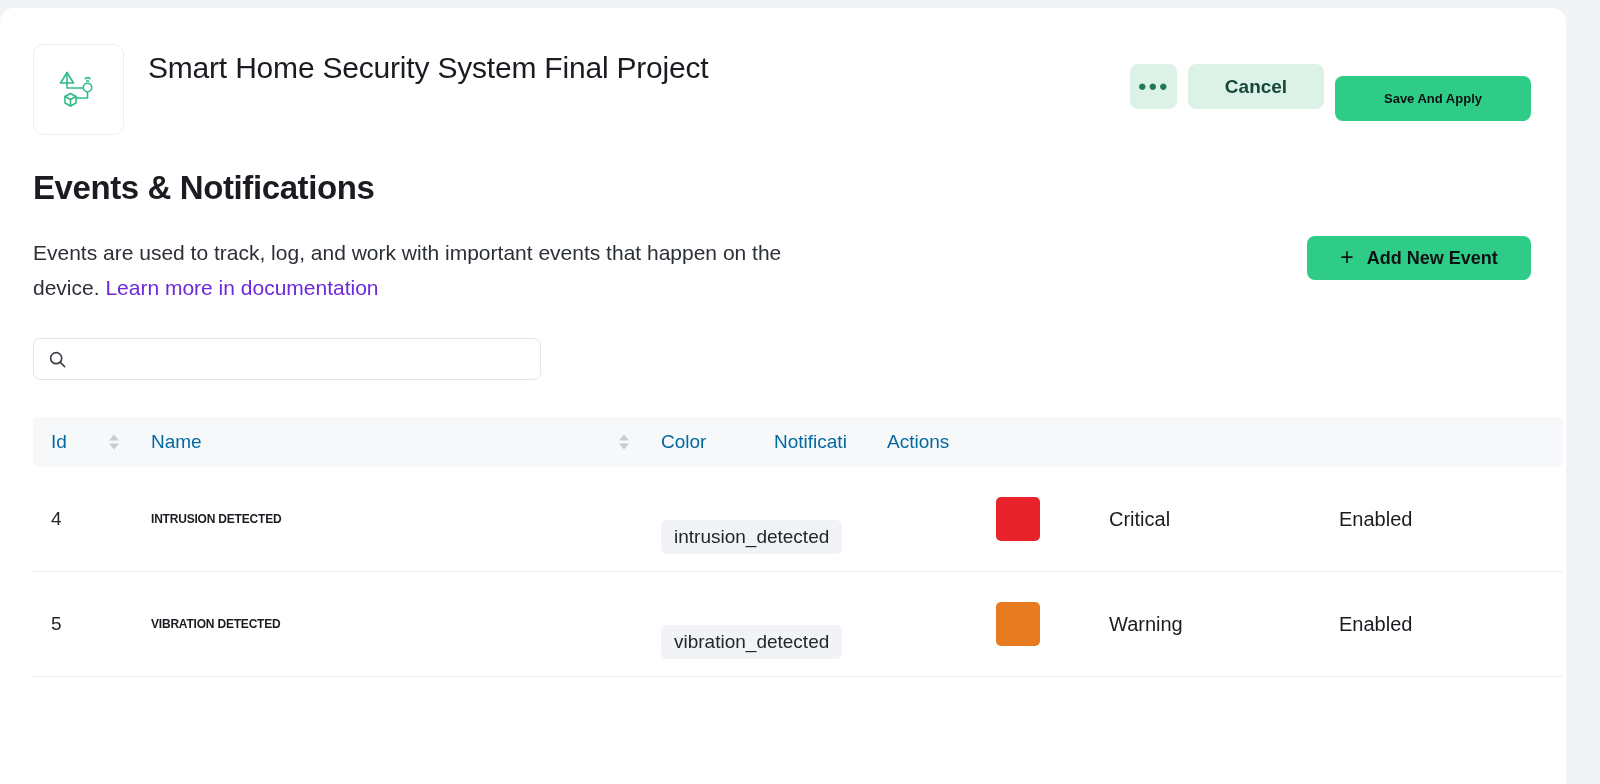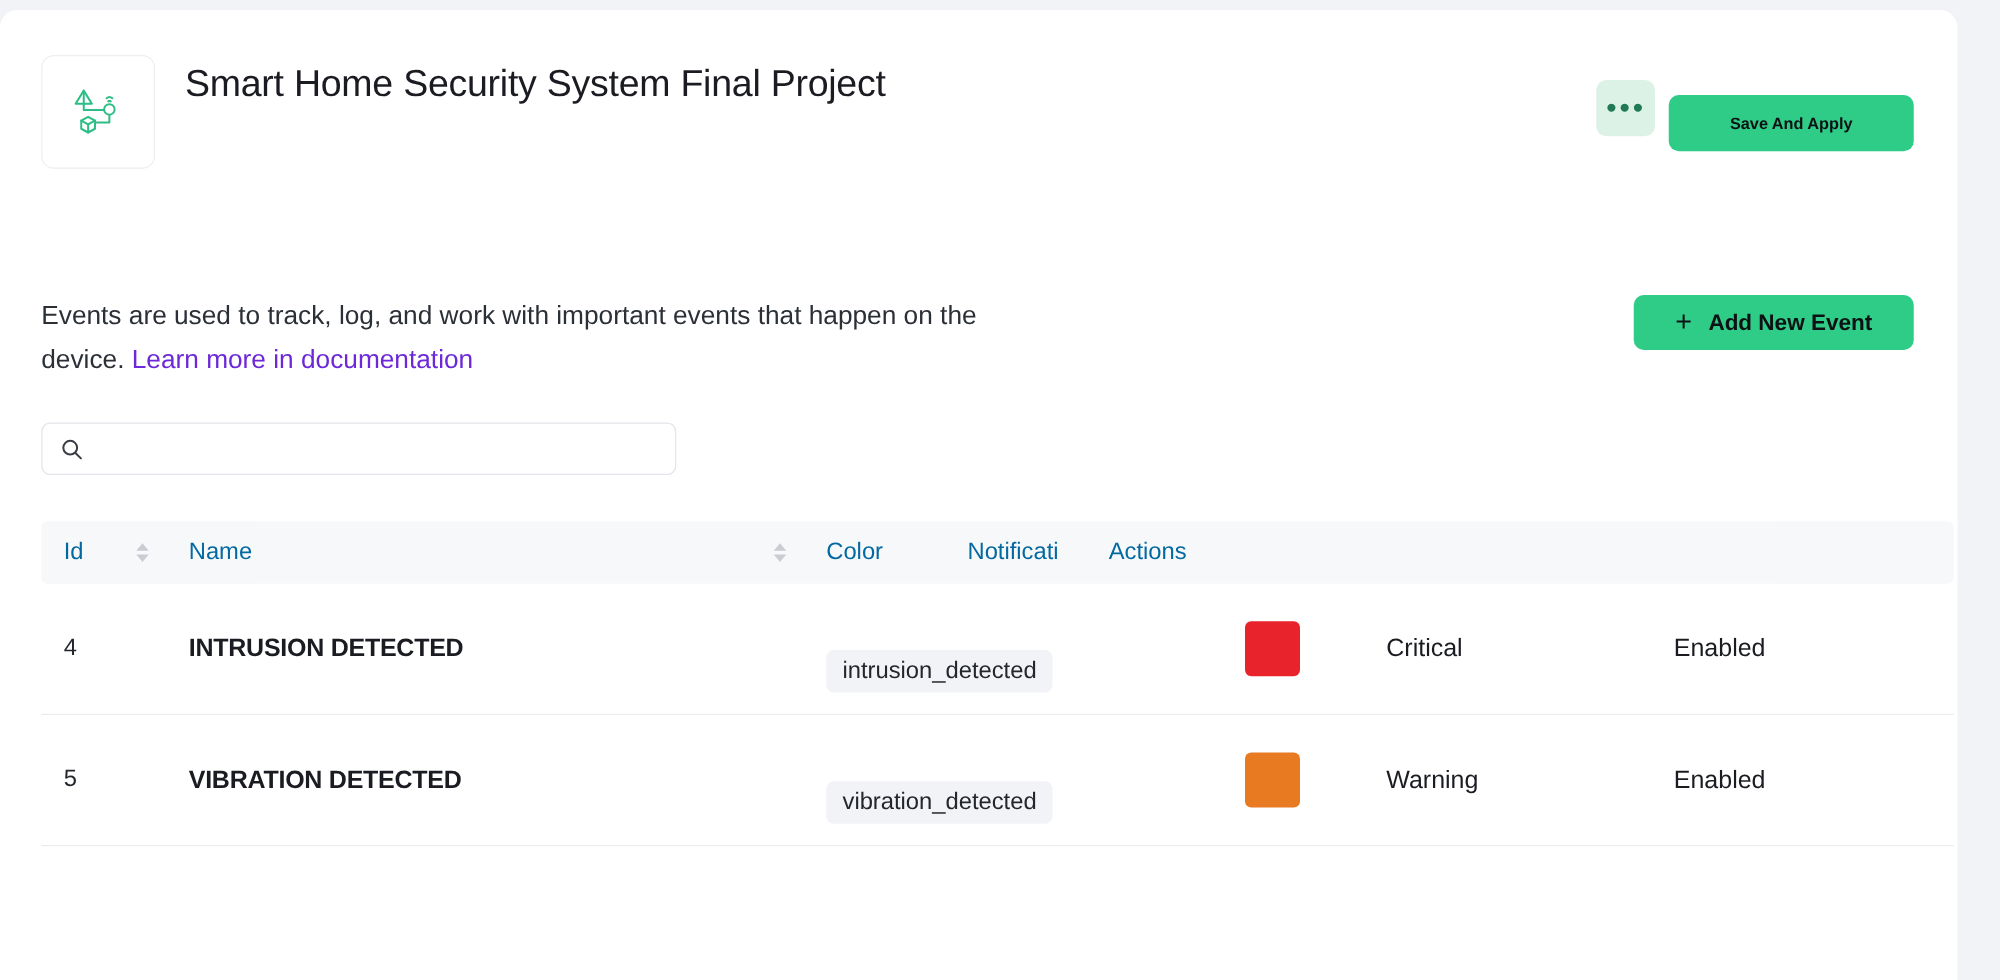--- a/index.html
+++ b/index.html
@@ -266,21 +266,21 @@
   }
   .td {
     display: flex;
     align-items: center;
     height: 100%;
     padding-left: 18px;
     white-space: nowrap;
     overflow: hidden;
   }
   .td.id-cell { font-size: 19px; color: #23262b; }
-  .td.name-cell { font-weight: 700; letter-spacing: -0.2px; font-size: 20px; }
+  .td.name-cell { font-weight: 700; letter-spacing: -0.2px; font-size: 12px; }
   .code-chip {
     background: #f2f3f7;
     border-radius: 6px;
     padding: 6px 13px;
     font-size: 19px;
     color: #23262b;
     font-weight: 400;
     margin-top: 36px;
   }
   .swatch {
@@ -319,24 +319,26 @@
           </svg>
         </span>
       </div>
 
       <div class="proj-title">Smart Home Security System Final Project</div>
 
       <div class="btn-group">
         <button class="btn btn-dots">
           <span>●●●</span>
         </button>
+        <button class="btn btn-cancel">Cancel</button>
         <button class="btn btn-save">Save And Apply</button>
       </div>
     </div>
 
+    <div class="section-title">Events &amp; Notifications</div>
 
     <div class="section-desc">
       <span>Events are used to track, log, and work with important events that happen on the device. </span><a class="doc-link" href="#">Learn more in documentation</a>
     </div>
 
     <button class="btn-add">
       <span class="plus">+</span>
       <span>Add New Event</span>
     </button>
 

